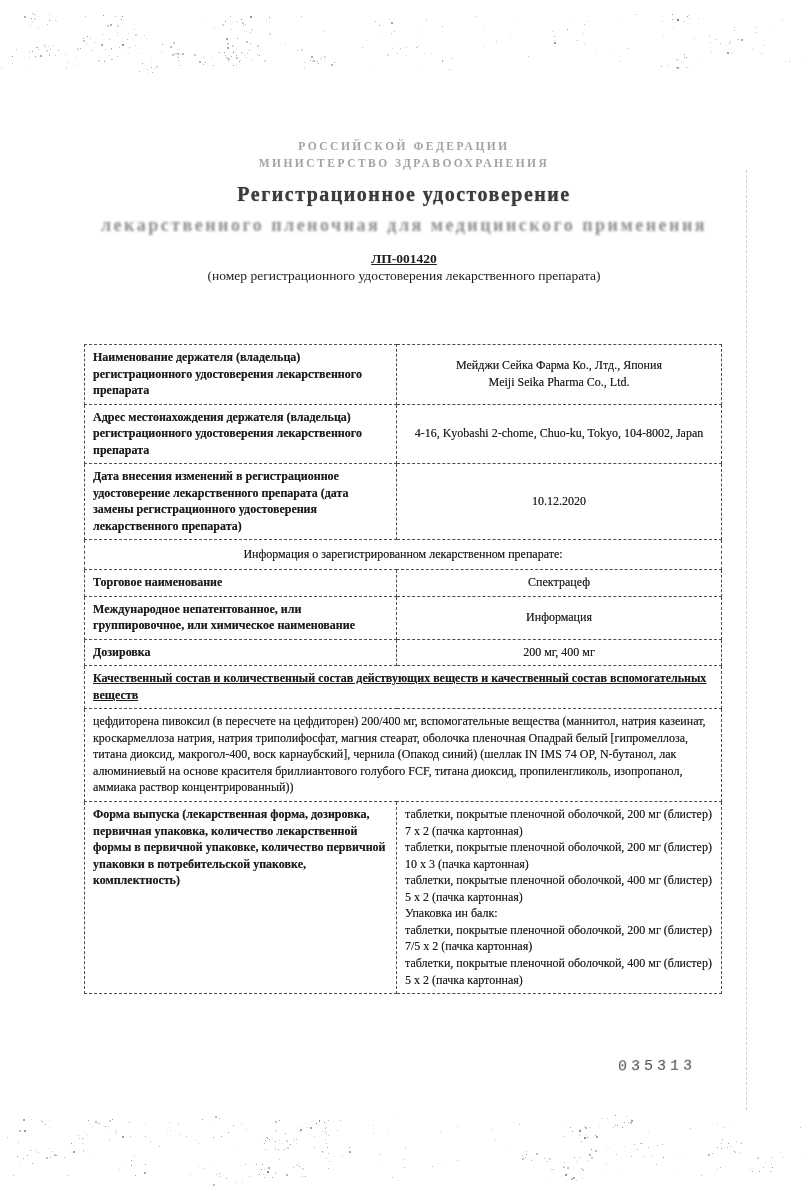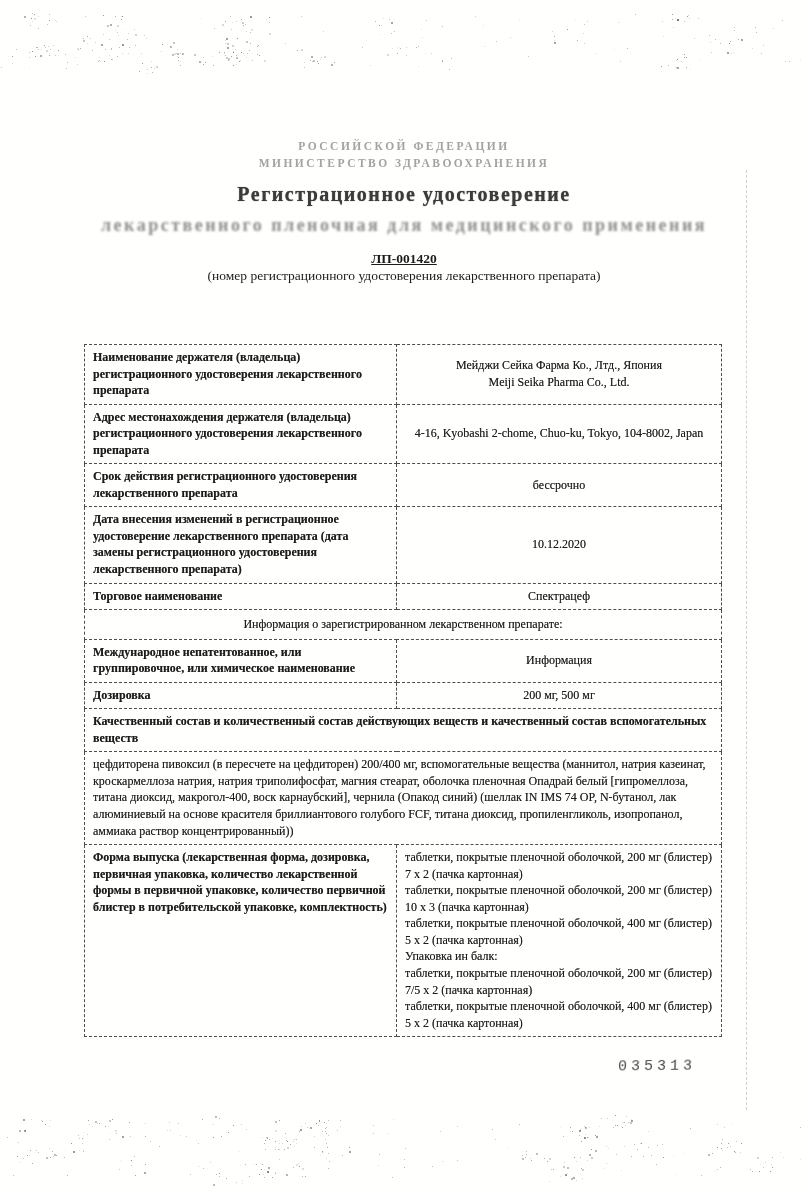--- a/index.html
+++ b/index.html
@@ -74,21 +74,21 @@
   }
   table.doc td{
     padding:4px 8px 5px 8px;
     vertical-align:middle;
   }
   td.lbl{font-weight:bold;width:295px;vertical-align:middle;}
   td.val{text-align:center;}
   td.val.left{text-align:left;vertical-align:top;}
   td.full{text-align:left;}
   td.full.center{text-align:center;padding:6px 8px;}
-  td.full.bold{font-weight:bold;}
+  td.full.bold{font-weight:bold;text-decoration:underline;}
   .forms-line{margin:0;}
   
   .stamp{
     position:absolute;top:1058px;left:618px;
     font-family:"Liberation Mono","DejaVu Sans Mono",monospace;
     font-size:15px;
     letter-spacing:4px;
     color:#4a4a4a;
     transform:rotate(-.6deg) skewX(-3deg);
     filter:blur(.3px);
@@ -789,50 +789,46 @@
       <td class="val">
         <div>Мейджи Сейка Фарма Ко., Лтд., Япония</div>
         <div>Meiji Seika Pharma Co., Ltd.</div>
       </td>
     </tr>
     <tr>
       <td class="lbl">Адрес местонахождения держателя (владельца) регистрационного удостоверения лекарственного препарата</td>
       <td class="val">4-16, Kyobashi 2-chome, Chuo-ku, Tokyo, 104-8002, Japan</td>
     </tr>
     <tr>
-      <td class="lbl">Срок действия регистрационного удостоверения лекарственного препарата</td>
-      <td class="val">бессрочно</td>
-    </tr>
-    <tr>
       <td class="lbl">Дата внесения изменений в регистрационное удостоверение лекарственного препарата (дата замены регистрационного удостоверения лекарственного препарата)</td>
       <td class="val">10.12.2020</td>
+    </tr>
+    <tr>
+      <td class="full center" colspan="2">Информация о зарегистрированном лекарственном препарате:</td>
     </tr>
     <tr>
       <td class="lbl">Торговое наименование</td>
       <td class="val b">Спектрацеф</td>
     </tr>
     <tr>
-      <td class="full center" colspan="2">Информация о зарегистрированном лекарственном препарате:</td>
-    </tr>
-    <tr>
       <td class="lbl">Международное непатентованное, или группировочное, или химическое наименование</td>
       <td class="val">Информация</td>
     </tr>
     <tr>
       <td class="lbl">Дозировка</td>
-      <td class="val">200 мг, 500 мг</td>
+      <td class="val">200 мг, 400 мг</td>
     </tr>
     <tr>
       <td class="full bold" colspan="2">Качественный состав и количественный состав действующих веществ и качественный состав вспомогательных веществ</td>
     </tr>
     <tr>
       <td class="full" colspan="2">цефдиторена пивоксил (в пересчете на цефдиторен) 200/400 мг, вспомогательные вещества (маннитол, натрия казеинат, кроскармеллоза натрия, натрия триполифосфат, магния стеарат, оболочка пленочная Опадрай белый [гипромеллоза, титана диоксид, макрогол-400, воск карнаубский], чернила (Опакод синий) (шеллак IN IMS 74 OP, N-бутанол, лак алюминиевый на основе красителя бриллиантового голубого FCF, титана диоксид, пропиленгликоль, изопропанол, аммиака раствор концентрированный))</td>
     </tr>
     <tr>
-      <td class="lbl" style="vertical-align:top">Форма выпуска (лекарственная форма, дозировка, первичная упаковка, количество лекарственной формы в первичной упаковке, количество первичной блистер в потребительской упаковке, комплектность)</td>
+      <td class="lbl" style="vertical-align:top">Форма выпуска (лекарственная форма, дозировка, первичная упаковка, количество лекарственной формы в первичной упаковке, количество первичной упаковки в потребительской упаковке, комплектность)</td>
       <td class="val left">
         <div class="forms-line">таблетки, покрытые пленочной оболочкой, 200 мг (блистер) 7 х 2 (пачка картонная)</div>
         <div class="forms-line">таблетки, покрытые пленочной оболочкой, 200 мг (блистер) 10 х 3 (пачка картонная)</div>
         <div class="forms-line">таблетки, покрытые пленочной оболочкой, 400 мг (блистер) 5 х 2 (пачка картонная)</div>
         <div class="forms-line">Упаковка ин балк:</div>
         <div class="forms-line">таблетки, покрытые пленочной оболочкой, 200 мг (блистер) 7/5 х 2 (пачка картонная)</div>
         <div class="forms-line">таблетки, покрытые пленочной оболочкой, 400 мг (блистер) 5 х 2 (пачка картонная)</div>
       </td>
     </tr>
   </tbody>

